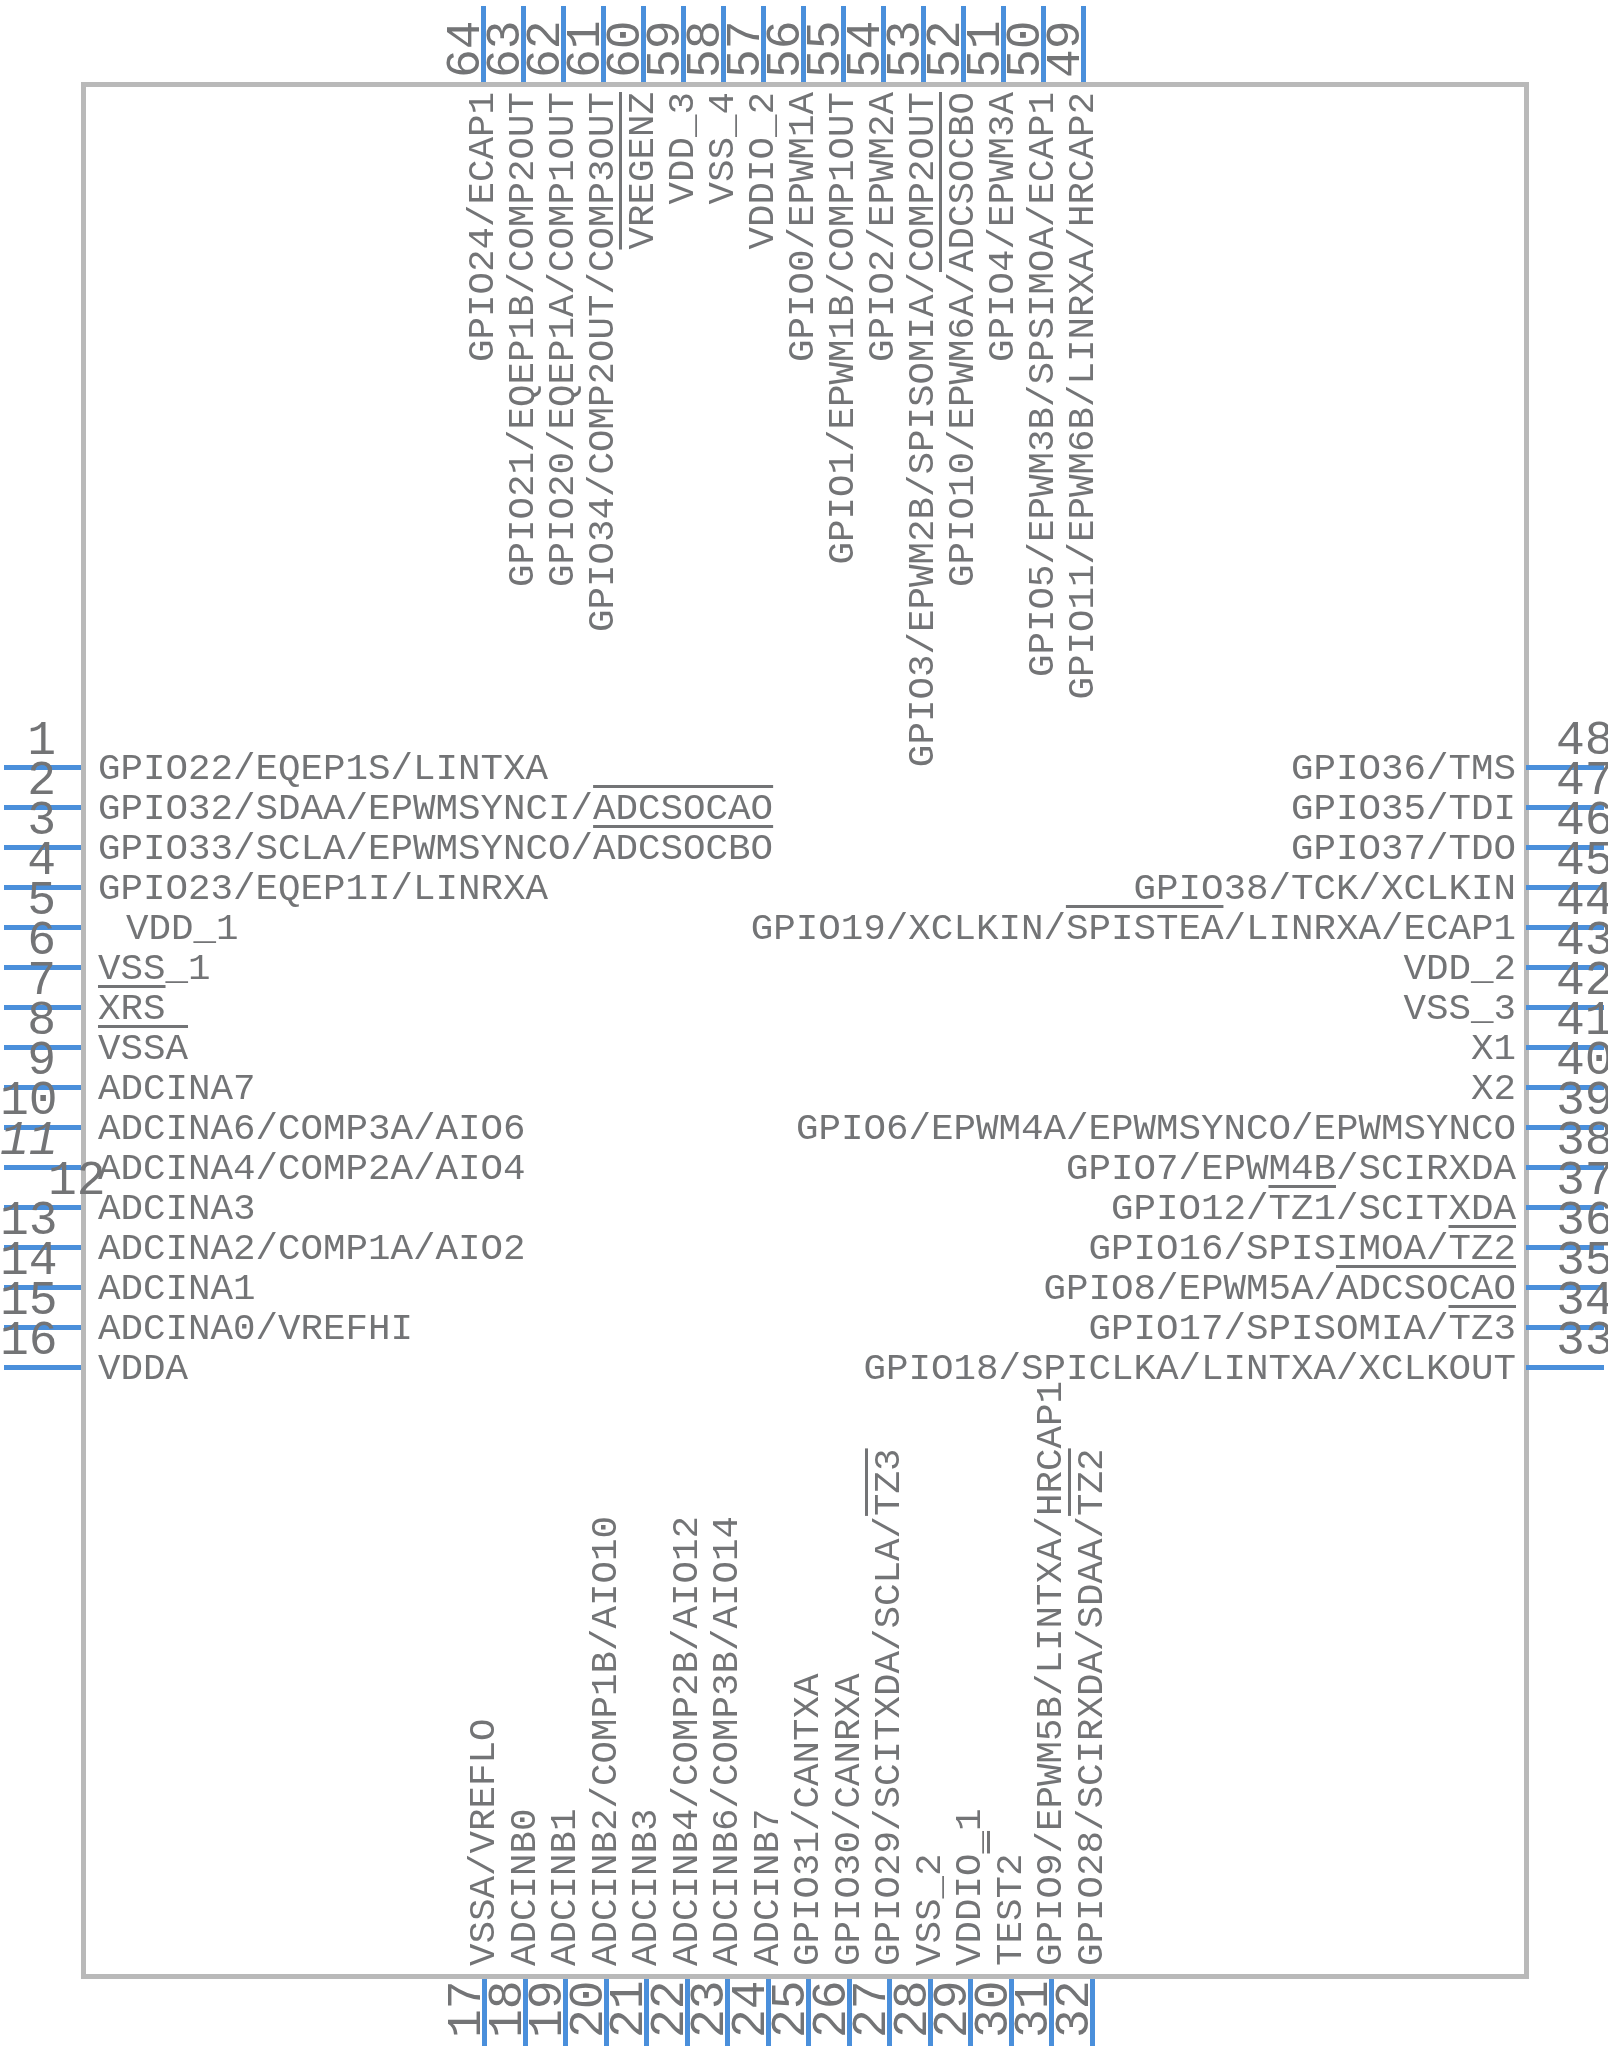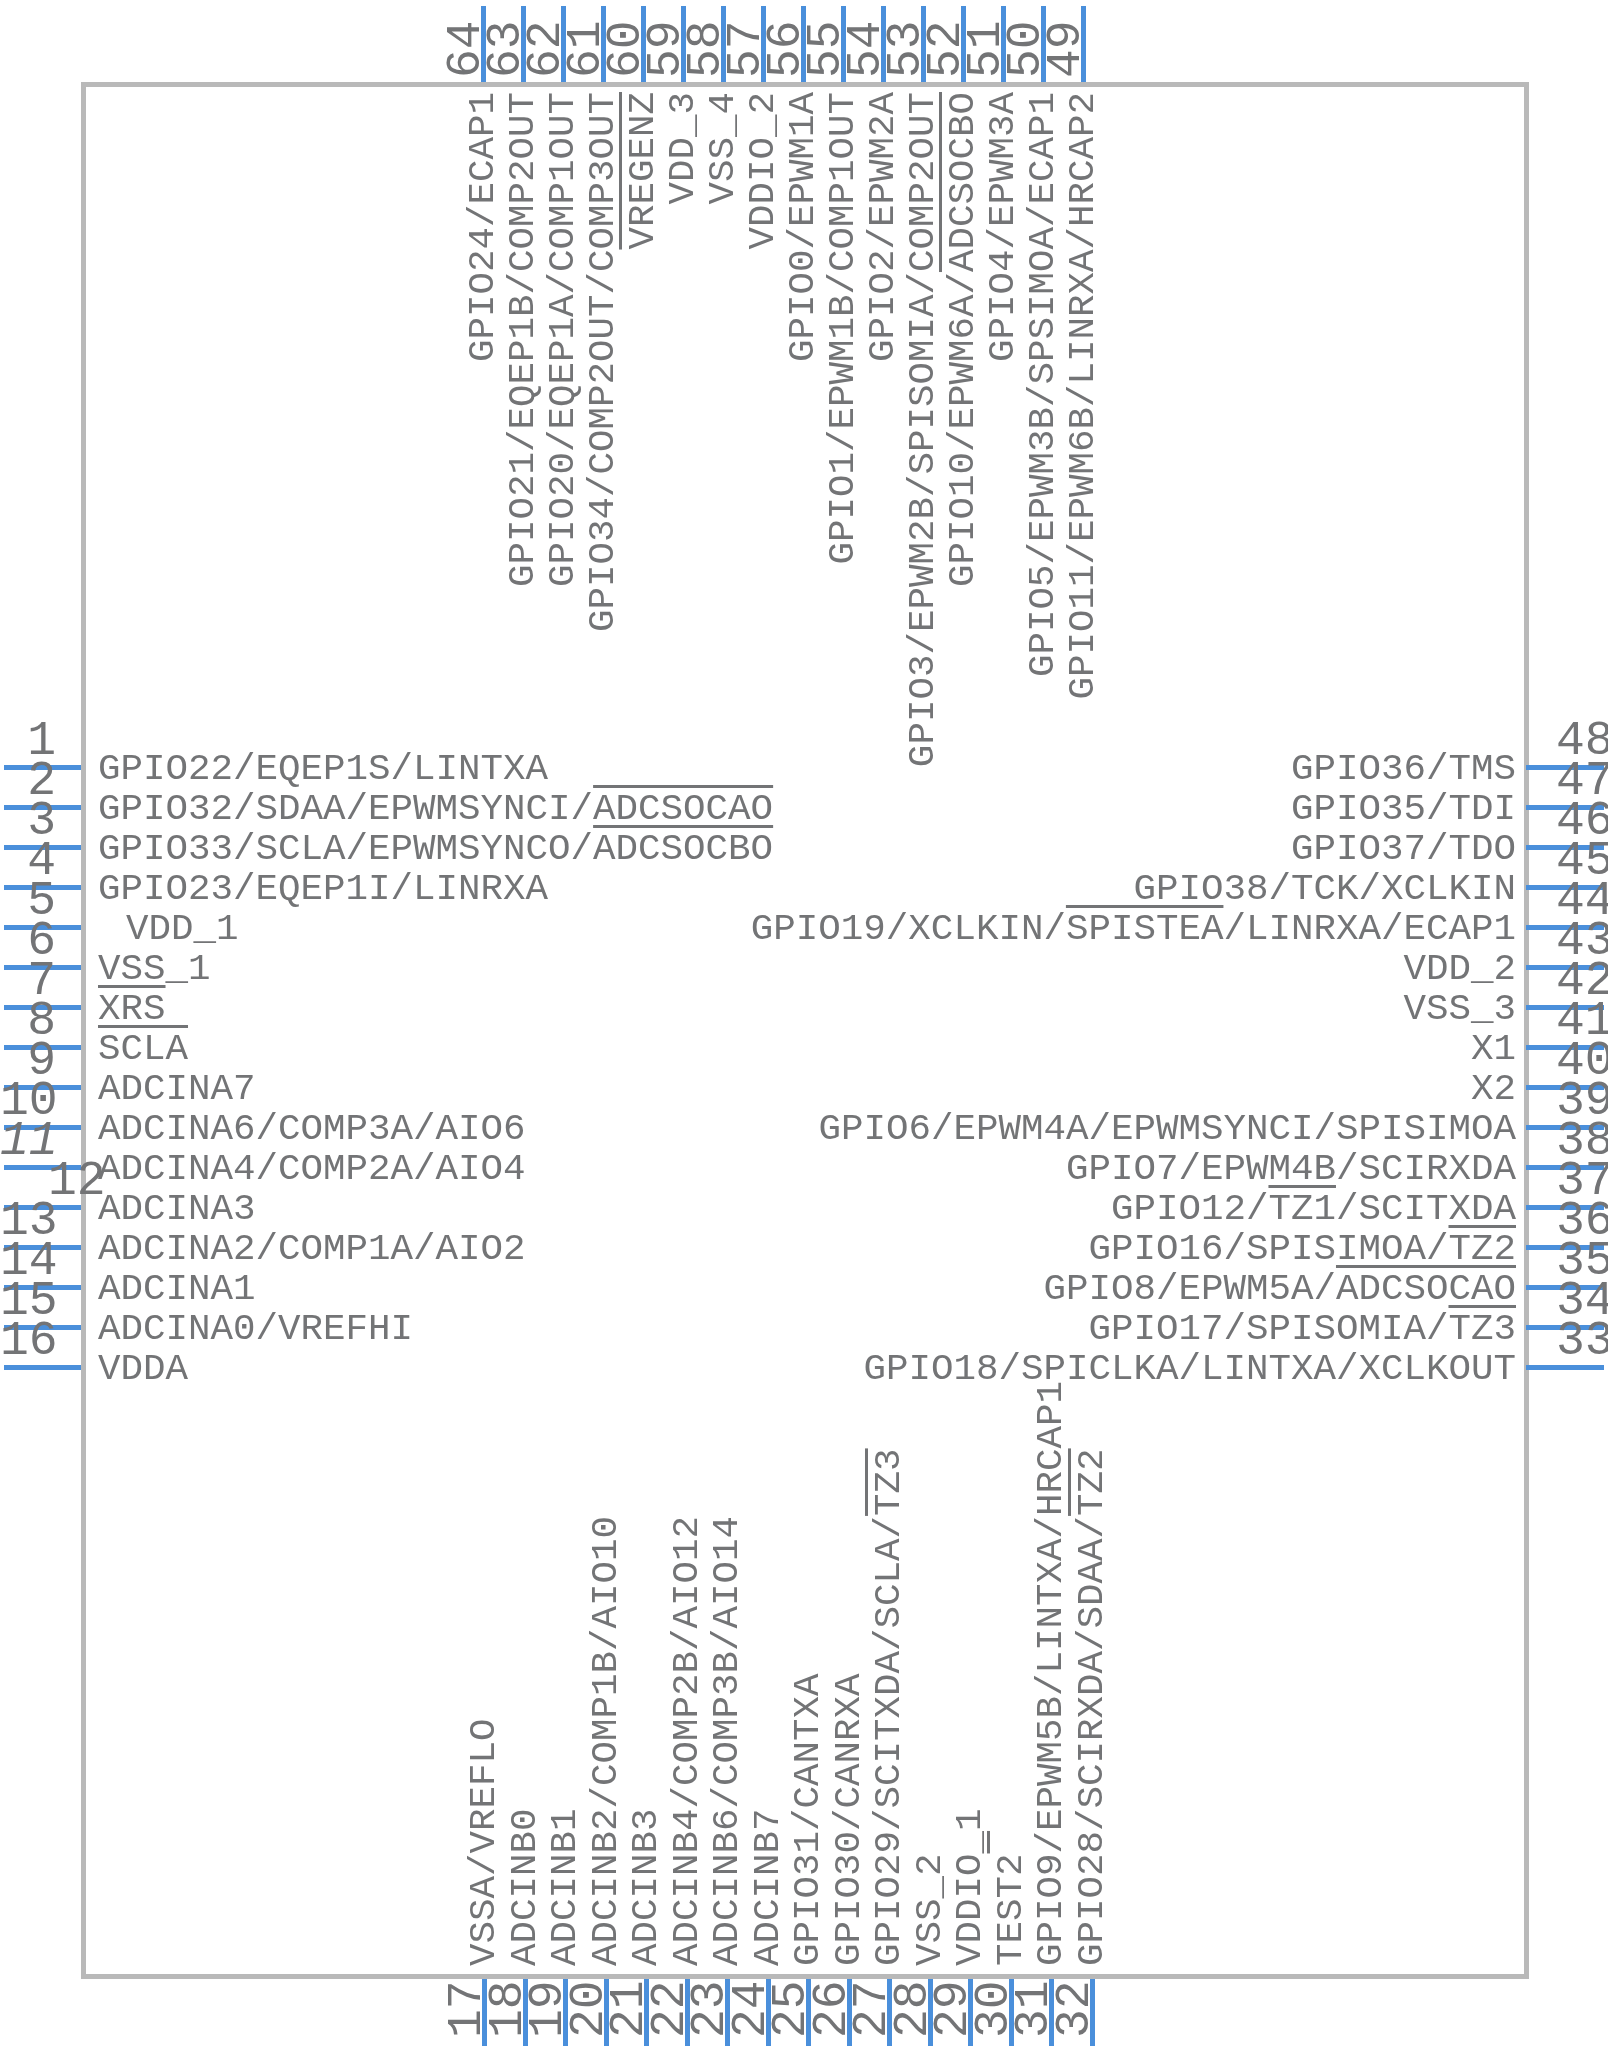--- a/index.html
+++ b/index.html
@@ -55,21 +55,21 @@
       <div class="num side" style="left: 0px; top: 879px; width: 56px; text-align: right;">5</div>
       <div class="lbl" style="left: 98px; top: 909px; margin-left: 28px;"><span class="">VDD_1</span></div>
       <div class="stub h" style="left: 4px; top: 965px; width: 77px;"></div>
       <div class="num side" style="left: 0px; top: 919px; width: 56px; text-align: right;">6</div>
       <div class="lbl" style="left: 98px; top: 949px;"><span class="">VSS_1</span></div>
       <div class="stub h" style="left: 4px; top: 1005px; width: 77px;"></div>
       <div class="num side" style="left: 0px; top: 959px; width: 56px; text-align: right;">7</div>
       <div class="lbl" style="left: 98px; top: 989px;"><span class="ov">XRS</span></div>
       <div class="stub h" style="left: 4px; top: 1045px; width: 77px;"></div>
       <div class="num side" style="left: 0px; top: 999px; width: 56px; text-align: right;">8</div>
-      <div class="lbl" style="left: 98px; top: 1029px;"><span class="ov">SCLA</span></div>
+      <div class="lbl" style="left: 98px; top: 1029px;"><span class="ov">VSSA</span></div>
       <div class="stub h" style="left: 4px; top: 1085px; width: 77px;"></div>
       <div class="num side" style="left: 0px; top: 1039px; width: 56px; text-align: right;">9</div>
       <div class="lbl" style="left: 98px; top: 1069px;"><span class="">ADCINA7</span></div>
       <div class="stub h" style="left: 4px; top: 1125px; width: 77px;"></div>
       <div class="num side" style="left: 0px; top: 1079px; width: 56px; text-align: right;">10</div>
       <div class="lbl" style="left: 98px; top: 1109px;"><span class="">ADCINA6/COMP3A/AIO6</span></div>
       <div class="stub h" style="left: 4px; top: 1165px; width: 77px;"></div>
       <div class="num side" style="left: 0px; top: 1119px; width: 56px; text-align: right; font-style: italic;">11</div>
       <div class="lbl" style="left: 98px; top: 1149px;"><span class="">ADCINA4/COMP2A/AIO4</span></div>
       <div class="stub h" style="left: 4px; top: 1205px; width: 77px;"></div>
@@ -109,21 +109,21 @@
       <div class="num side" style="left: 1556px; top: 959px; width: 80px; text-align: left;">42</div>
       <div class="lbl" style="right: 92px; top: 989px;"><span class="">VSS_3</span></div>
       <div class="stub h" style="left: 1526px; top: 1045px; width: 78px;"></div>
       <div class="num side" style="left: 1556px; top: 999px; width: 80px; text-align: left;">41</div>
       <div class="lbl" style="right: 92px; top: 1029px;"><span class="">X1</span></div>
       <div class="stub h" style="left: 1526px; top: 1085px; width: 78px;"></div>
       <div class="num side" style="left: 1556px; top: 1039px; width: 80px; text-align: left;">40</div>
       <div class="lbl" style="right: 92px; top: 1069px;"><span class="">X2</span></div>
       <div class="stub h" style="left: 1526px; top: 1125px; width: 78px;"></div>
       <div class="num side" style="left: 1556px; top: 1079px; width: 80px; text-align: left;">39</div>
-      <div class="lbl" style="right: 92px; top: 1109px;"><span class="">GPIO6/EPWM4A/EPWMSYNCI/SPISIMOA</span></div>
+      <div class="lbl" style="right: 92px; top: 1109px;"><span class="">GPIO6/EPWM4A/EPWMSYNCO/EPWMSYNCO</span></div>
       <div class="stub h" style="left: 1526px; top: 1165px; width: 78px;"></div>
       <div class="num side" style="left: 1556px; top: 1119px; width: 80px; text-align: left;">38</div>
       <div class="lbl" style="right: 92px; top: 1149px;"><span class="">GPIO7/EPWM4B/SCIRXDA</span></div>
       <div class="stub h" style="left: 1526px; top: 1205px; width: 78px;"></div>
       <div class="num side" style="left: 1556px; top: 1159px; width: 80px; text-align: left;">37</div>
       <div class="lbl" style="right: 92px; top: 1189px;"><span class="">GPIO12/</span><span class="ov">TZ1</span><span class="">/SCITXDA</span></div>
       <div class="stub h" style="left: 1526px; top: 1245px; width: 78px;"></div>
       <div class="num side" style="left: 1556px; top: 1199px; width: 80px; text-align: left;">36</div>
       <div class="lbl" style="right: 92px; top: 1229px;"><span class="">GPIO16/SPISIMOA/</span><span class="ov">TZ2</span></div>
       <div class="stub h" style="left: 1526px; top: 1285px; width: 78px;"></div>

